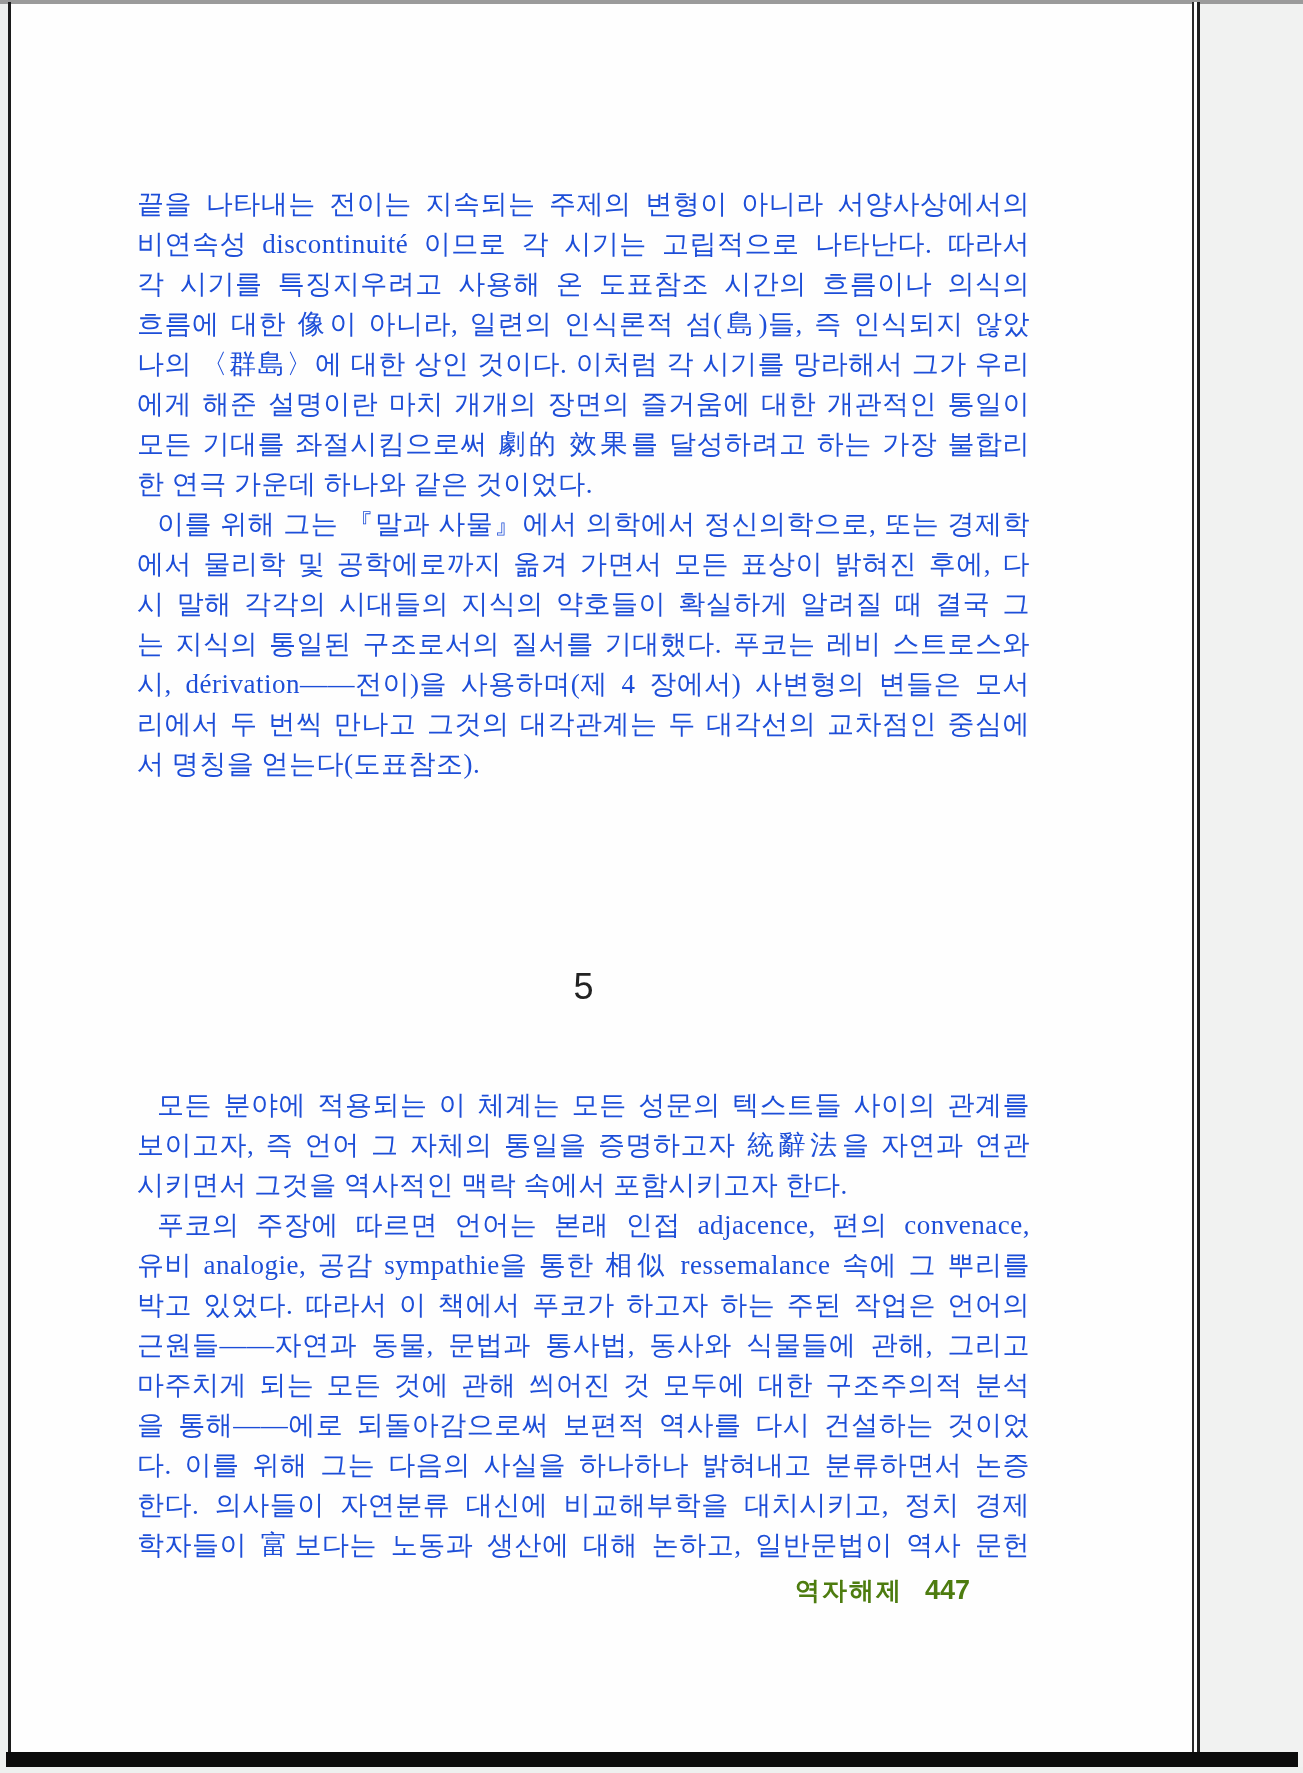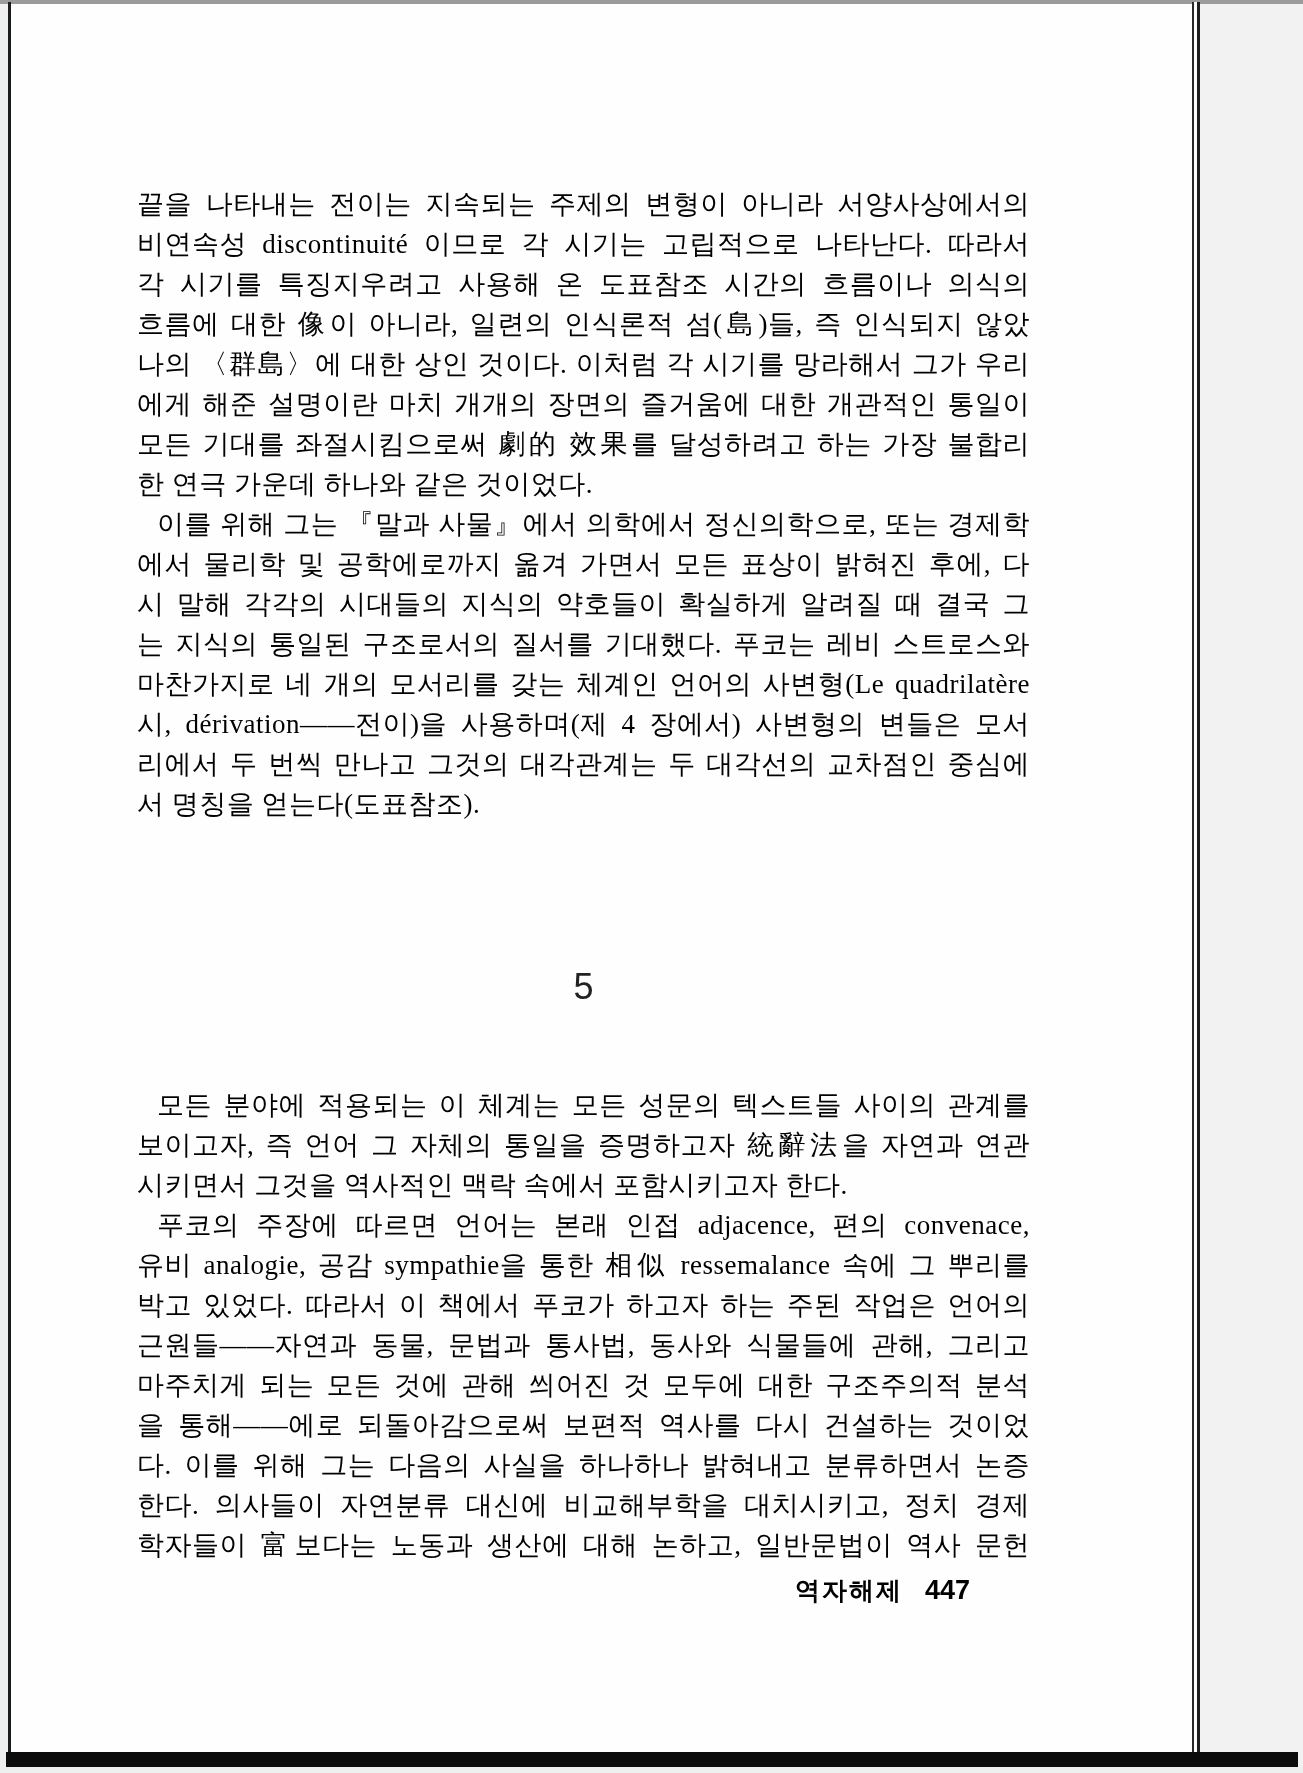--- a/index.html
+++ b/index.html
@@ -49,21 +49,21 @@
     position: absolute;
     left: 1200px; top: 2px; width: 103px; height: 1765px;
     background: #f1f2f1;
   }
 
   
   .textcol {
     position: absolute;
     left: 137px;
     width: 893px;
-    color: #000000;
+    color: #1d4ed8;
     font-size: 27px;
     line-height: 40px;
     letter-spacing: 0.5px;
   }
   #text-block-1 { top: 184px; }
   #text-block-2 { top: 1085px; }
   .line {
     height: 40px;
     text-align: justify;
     text-align-last: justify;
@@ -86,21 +86,21 @@
 
   
   #page-footer {
     position: absolute;
     left: 137px;
     top: 1574px;
     width: 893px;
     text-align: right;
     padding-right: 60px;
     box-sizing: border-box;
-    color: #000000;
+    color: #4d7c0f;
   }
   #running-title {
     font-size: 25px;
     font-weight: 700;
     letter-spacing: 2px;
   }
   #page-number {
     font-size: 27px;
     font-weight: 700;
     margin-left: 22px;
@@ -125,21 +125,20 @@
     <div class="line">각 시기를 특징지우려고 사용해 온 도표참조 시간의 흐름이나 의식의</div>
     <div class="line">흐름에 대한 像이 아니라, 일련의 인식론적 섬(島)들, 즉 인식되지 않았</div>
     <div class="line">나의 〈群島〉에 대한 상인 것이다. 이처럼 각 시기를 망라해서 그가 우리</div>
     <div class="line">에게 해준 설명이란 마치 개개의 장면의 즐거움에 대한 개관적인 통일이</div>
     <div class="line">모든 기대를 좌절시킴으로써 劇的 效果를 달성하려고 하는 가장 불합리</div>
     <div class="line end">한 연극 가운데 하나와 같은 것이었다.</div>
     <div class="line indent">이를 위해 그는 『말과 사물』에서 의학에서 정신의학으로, 또는 경제학</div>
     <div class="line">에서 물리학 및 공학에로까지 옮겨 가면서 모든 표상이 밝혀진 후에, 다</div>
     <div class="line">시 말해 각각의 시대들의 지식의 약호들이 확실하게 알려질 때 결국 그</div>
     <div class="line">는 지식의 통일된 구조로서의 질서를 기대했다. 푸코는 레비 스트로스와</div>
-    <div class="line">마찬가지로 네 개의 모서리를 갖는 체계인 언어의 사변형(Le quadrilatère</div>
     <div class="line">시, dérivation——전이)을 사용하며(제 4 장에서) 사변형의 변들은 모서</div>
     <div class="line">리에서 두 번씩 만나고 그것의 대각관계는 두 대각선의 교차점인 중심에</div>
     <div class="line end">서 명칭을 얻는다(도표참조).</div>
   </div>
 
   <div id="section-heading">5</div>
 
   <div id="text-block-2" class="textcol">
     <div class="line indent">모든 분야에 적용되는 이 체계는 모든 성문의 텍스트들 사이의 관계를</div>
     <div class="line">보이고자, 즉 언어 그 자체의 통일을 증명하고자 統辭法을 자연과 연관</div>

